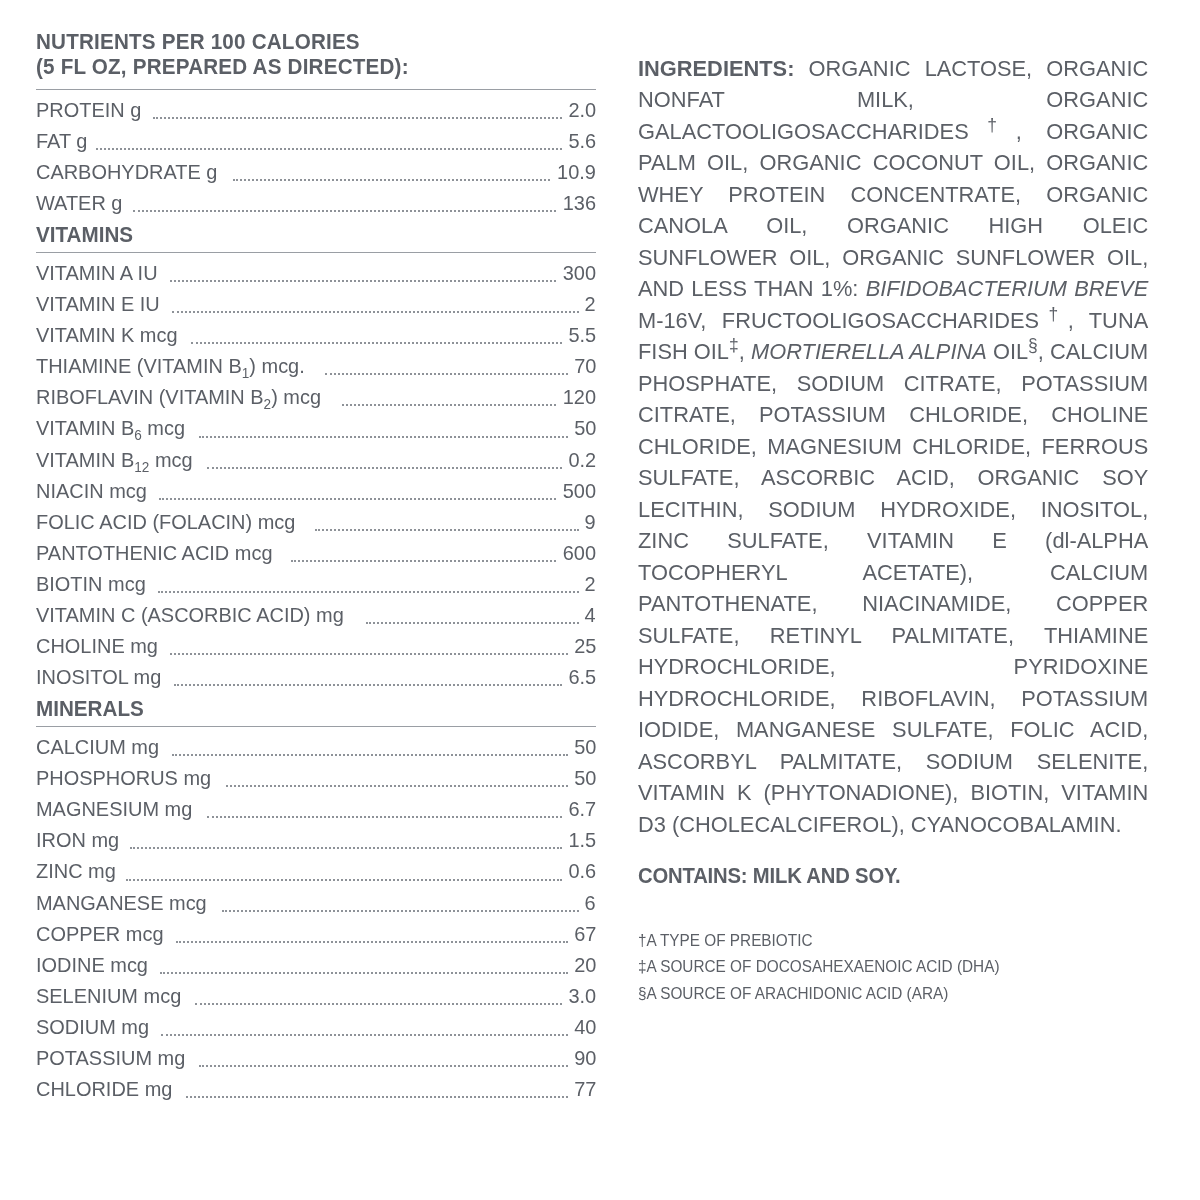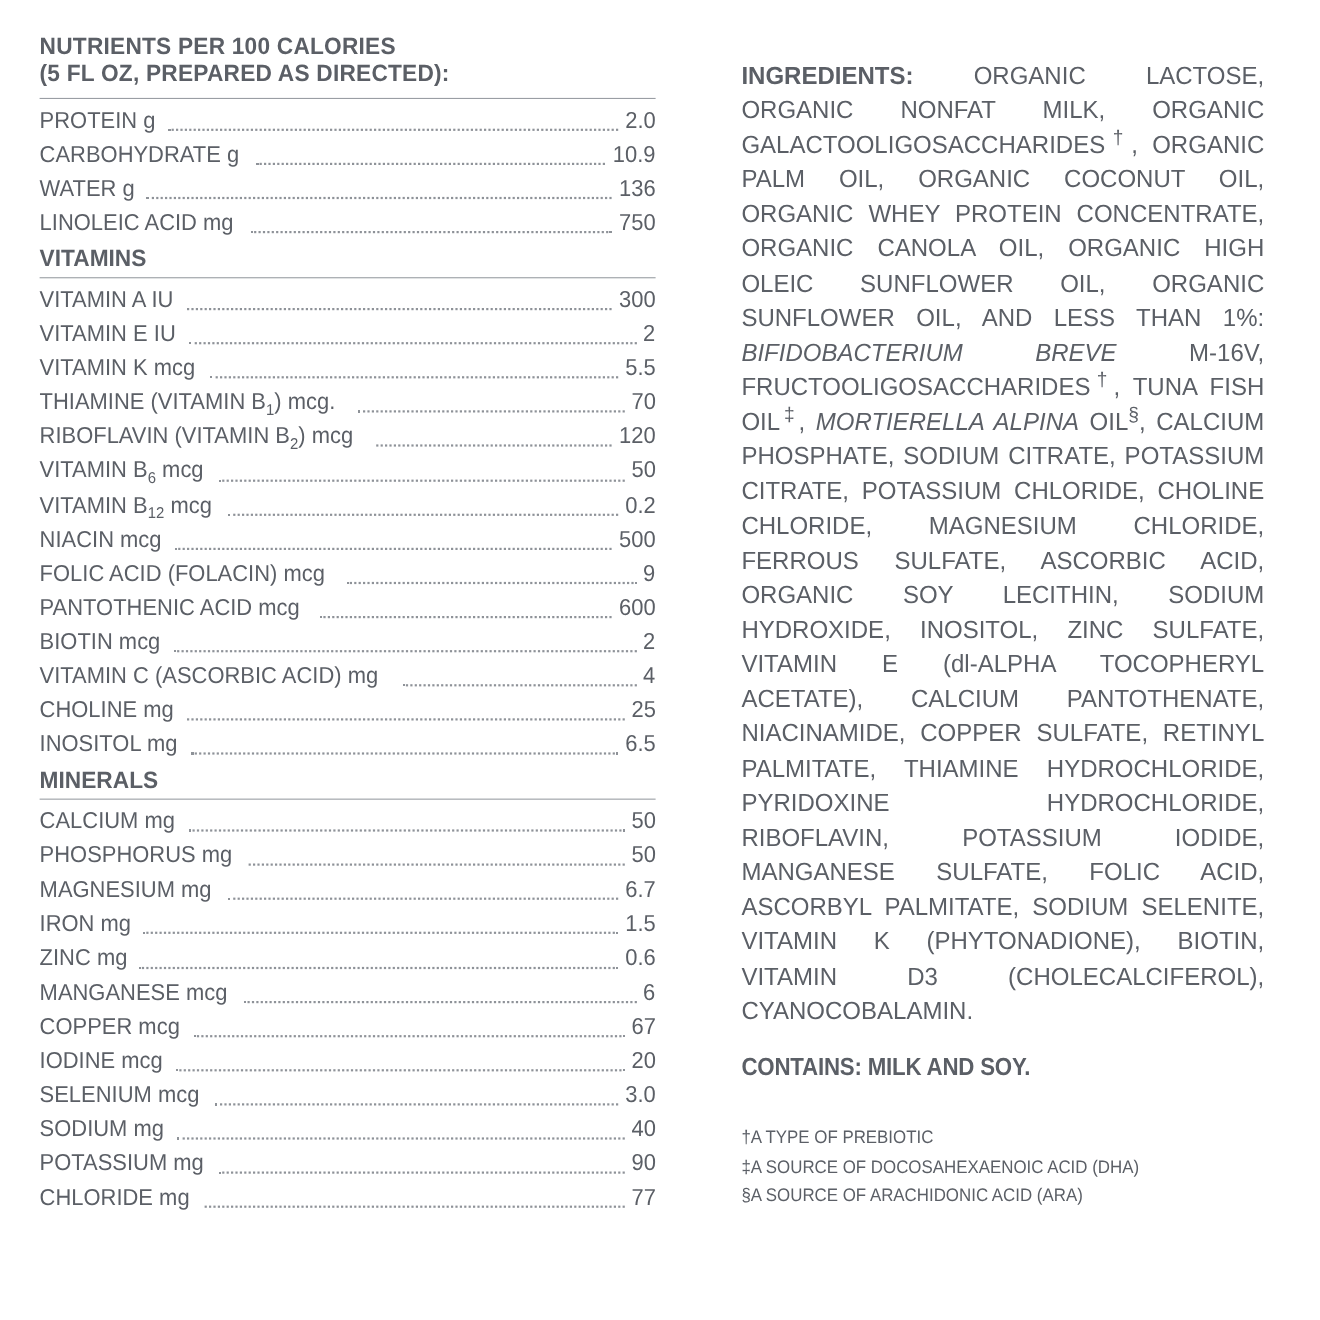--- a/index.html
+++ b/index.html
@@ -14,21 +14,20 @@
     color: #5b5f66;
     overflow: hidden;
   }
   .page {
     position: relative;
     width: 1200px;
     height: 1200px;
     box-sizing: border-box;
     padding: 30px 36px 18px 36px;
     display: flex;
-    gap: 36px;
   }
   .col-left {
     width: 560px;
     flex: 0 0 560px;
   }
   .col-right {
     flex: 1 1 auto;
     padding-left: 4px;
     margin-left: 38px;
   }
@@ -141,33 +140,33 @@
     </div>
 
     <hr class="rule">
     <ul class="rows" id="base-rows">
         <li class="row">
           <span class="label">PROTEIN g</span>
           <span class="dots"></span>
           <span class="value">2.0</span>
         </li>
         <li class="row">
+          <span class="label">FAT g</span>
+          <span class="dots"></span>
+          <span class="value">5.6</span>
+        </li>
+        <li class="row">
           <span class="label">CARBOHYDRATE g</span>
           <span class="dots"></span>
           <span class="value">10.9</span>
         </li>
         <li class="row">
           <span class="label">WATER g</span>
           <span class="dots"></span>
           <span class="value">136</span>
-        </li>
-        <li class="row">
-          <span class="label">LINOLEIC ACID mg</span>
-          <span class="dots"></span>
-          <span class="value">750</span>
         </li>
       </ul>
 
     <div class="section-head">VITAMINS</div>
     <hr class="rule">
     <ul class="rows" id="vitamin-rows">
         <li class="row">
           <span class="label">VITAMIN A IU</span>
           <span class="dots"></span>
           <span class="value">300</span>

